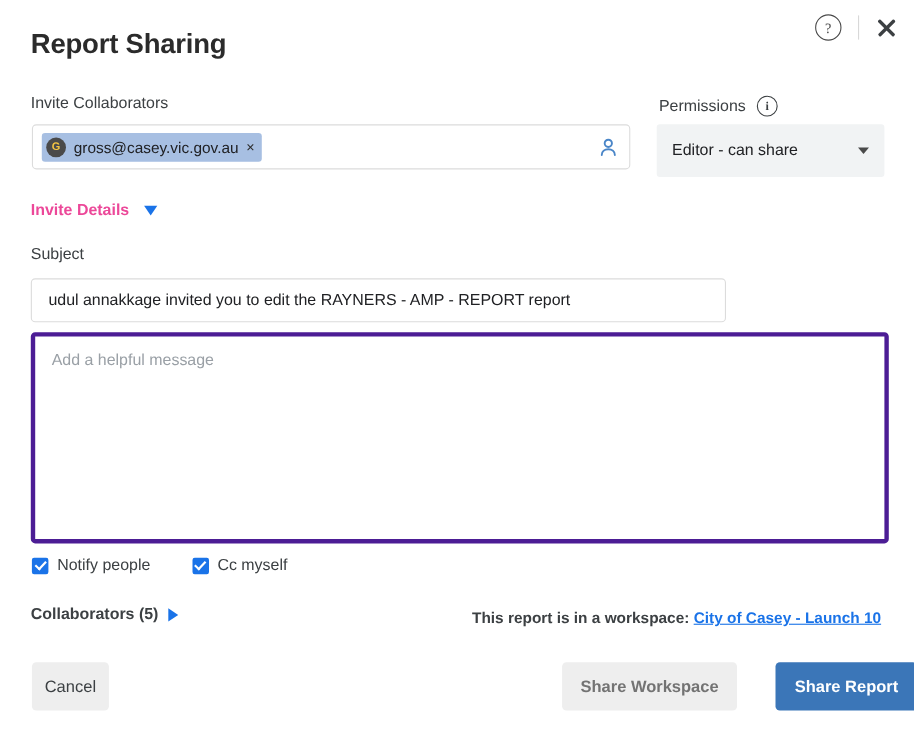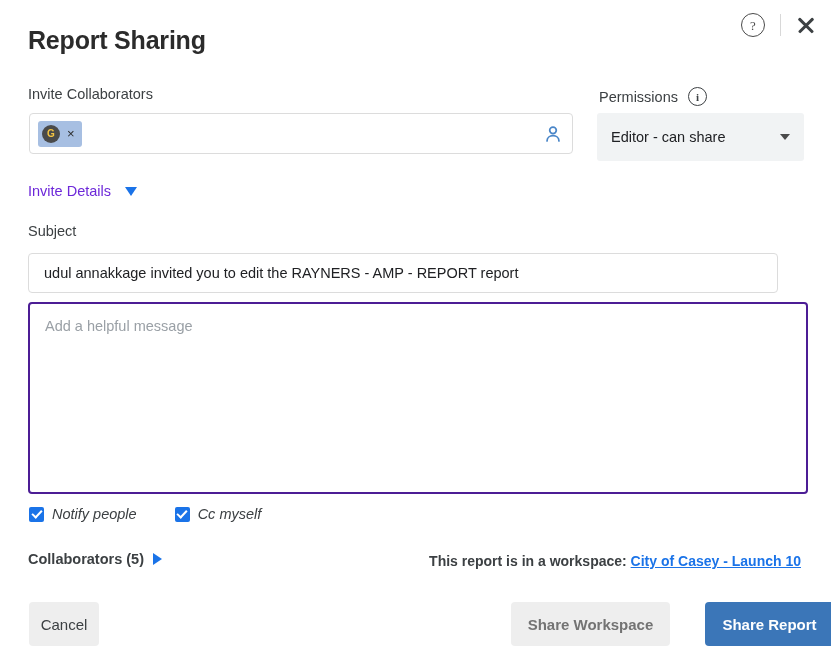--- a/index.html
+++ b/index.html
@@ -195,22 +195,22 @@
     position: absolute;
     left: 28px;
     top: 183px;
     display: flex;
     align-items: center;
     gap: 14px;
     cursor: pointer;
   }
   .invite-details .idl {
     font-size: 14.5px;
-    font-weight: normal;
-    color: #6d28d9;
+    font-weight: bold;
+    color: #ec4899;
   }
   .tri-down {
     width: 0; height: 0;
     border-left: 6px solid transparent;
     border-right: 6px solid transparent;
     border-top: 9px solid #1a73e8;
   }
   .tri-right {
     width: 0; height: 0;
     border-top: 6px solid transparent;
@@ -222,42 +222,42 @@
     position: absolute;
     left: 28px;
     top: 223px;
   }
 
   
   .subject-field {
     position: absolute;
     left: 28px;
     top: 253px;
-    width: 750px;
+    width: 632px;
     height: 40px;
     box-sizing: border-box;
     border: 1px solid #dcdcdc;
     border-radius: 4px;
     background: #fff;
     font-family: "Liberation Sans", sans-serif;
     font-size: 14.5px;
     color: #202124;
     padding: 0 15px;
     outline: none;
   }
 
   
   .message-area {
     position: absolute;
     left: 28px;
     top: 302px;
     width: 780px;
     height: 192px;
     box-sizing: border-box;
-    border: 2px solid #4c1d95;
+    border: 4px solid #4c1d95;
     border-radius: 4px;
     background: #fff;
     font-family: "Liberation Sans", sans-serif;
     font-size: 14.5px;
     color: #202124;
     padding: 14px 15px;
     resize: none;
     outline: none;
   }
   .message-area::placeholder { color: #9aa0a6; }
@@ -269,21 +269,20 @@
     top: 506px;
     display: flex;
     align-items: center;
     gap: 38px;
   }
   .checkitem {
     display: flex;
     align-items: center;
     gap: 8px;
     cursor: pointer;
-    font-style: italic;
   }
   .cbox {
     width: 15px;
     height: 15px;
     background: #1a73e8;
     border-radius: 2px;
     position: relative;
   }
   .cbox::after {
     content: "";
@@ -381,20 +380,21 @@
   <div class="close-icon"></div>
 </div>
 
 <div class="page-title">Report Sharing</div>
 
 <div class="field-label label-invite">Invite Collaborators</div>
 
 <div class="invite-box">
   <div class="chip">
     <span class="chip-avatar">G</span>
+    <span class="chip-text">gross@casey.vic.gov.au</span>
     <span class="chip-remove">×</span>
   </div>
   <span class="person-icon">
     <svg width="22" height="22" viewBox="0 0 24 24" fill="none" stroke="#4a86c8" stroke-width="1.9">
       <circle cx="12" cy="8" r="3.6"></circle>
       <path d="M5.5 19.5c0-3.4 2.9-5.6 6.5-5.6s6.5 2.2 6.5 5.6" stroke-linecap="round"></path>
     </svg>
   </span>
 </div>
 

